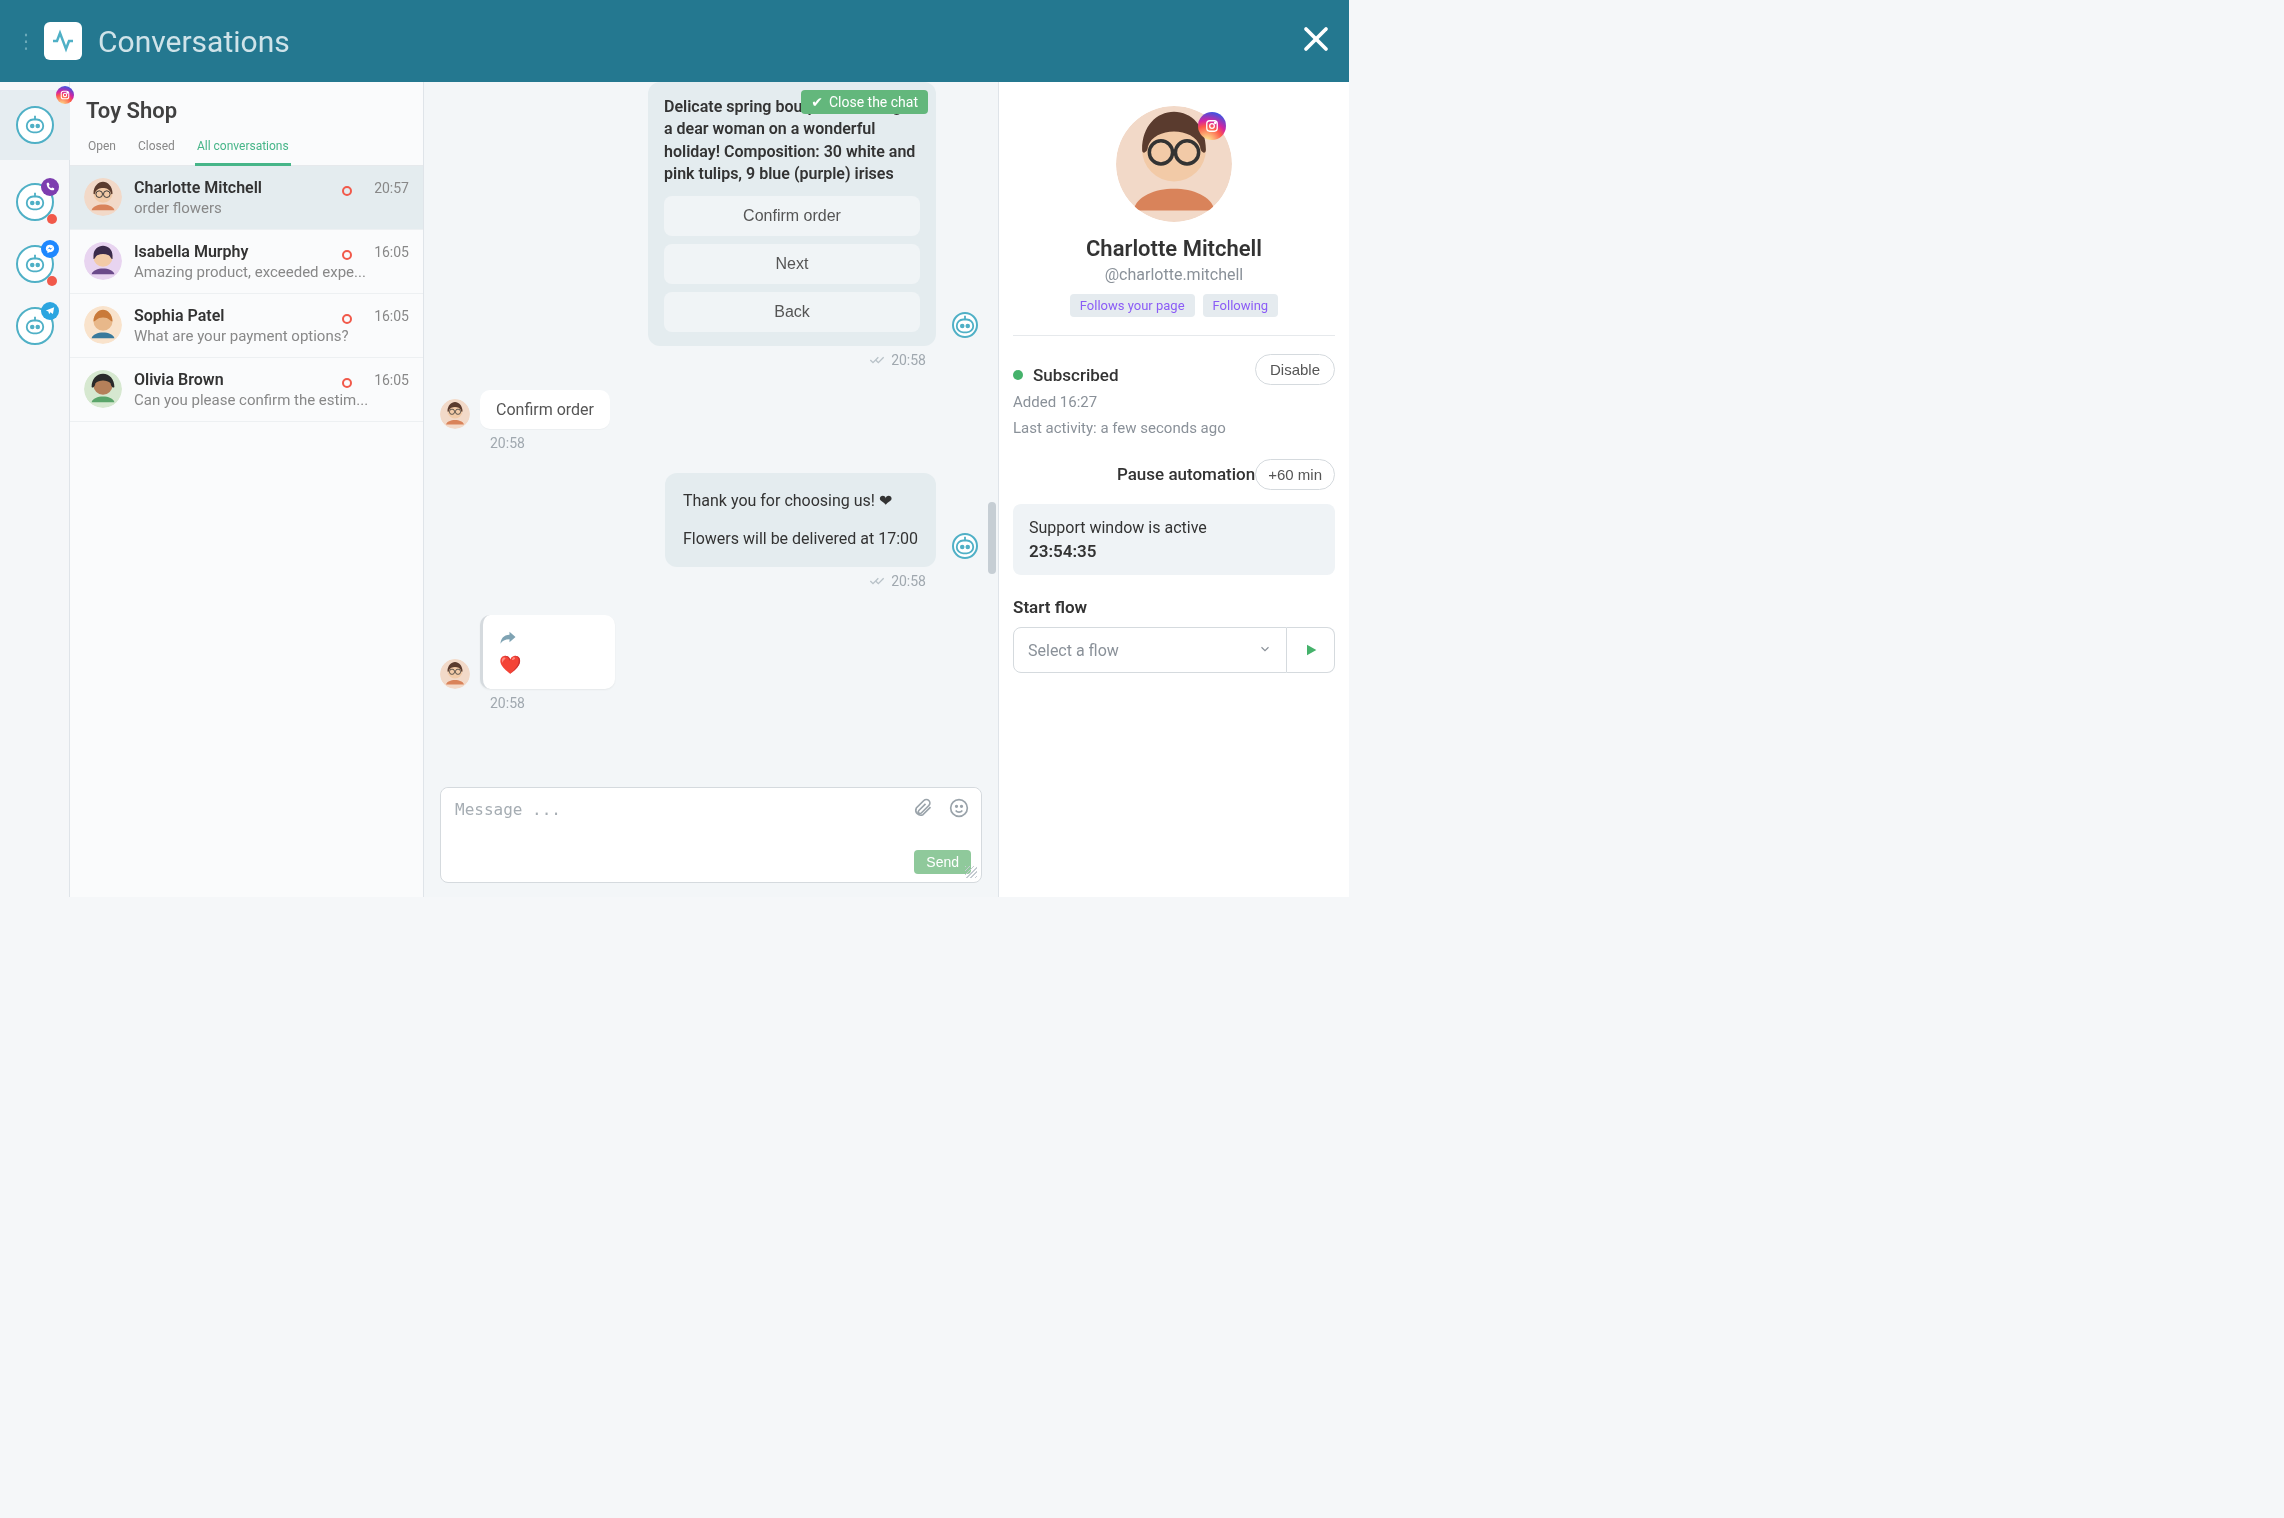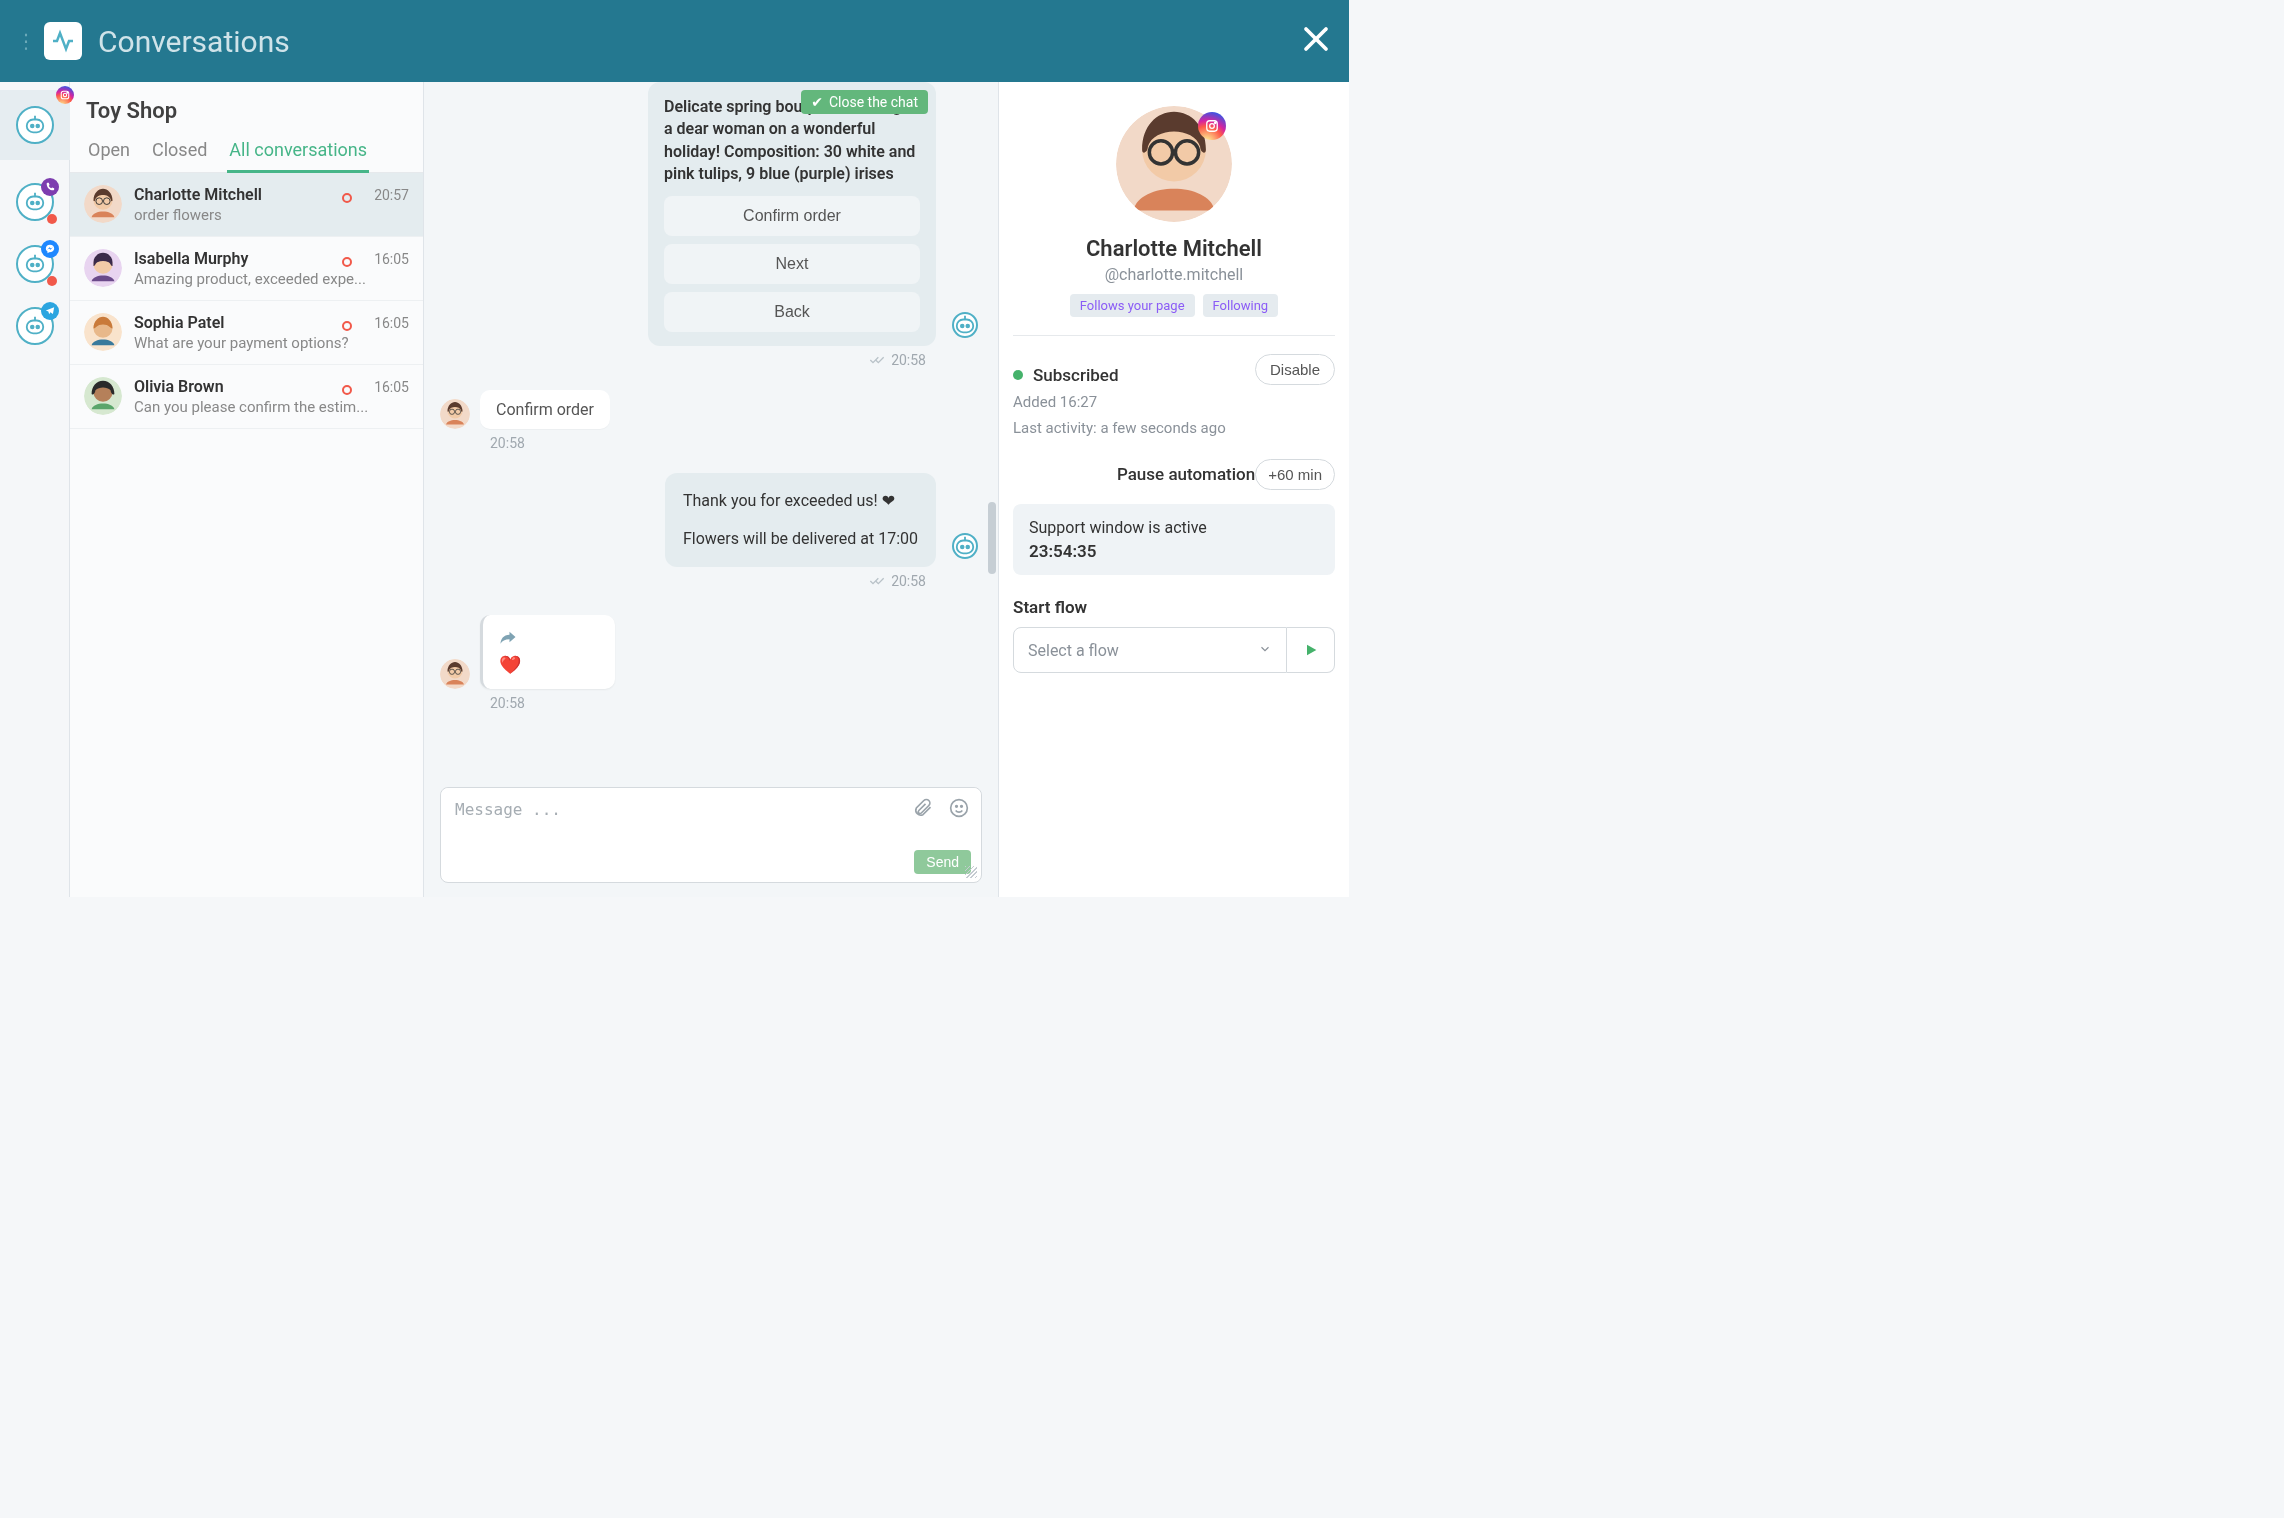--- a/index.html
+++ b/index.html
@@ -18,21 +18,21 @@
     .bot-rail { width: 70px; background: #f5f7f9; border-right: 1px solid #dfe4e9; padding-top: 8px; display: flex; flex-direction: column; align-items: center; gap: 22px; }
     .bot-rail-item { position: relative; width: 40px; height: 40px; border-radius: 50%; display:flex; align-items:center; justify-content:center; cursor:pointer;}
     .bot-rail-item.active-wrap { background:#e6edf1; width:70px; height:70px; border-radius:0;}
     .bot-face { width:38px; height:38px; border-radius:50%; background:#fff; border:2px solid #4fb0c6; display:flex; align-items:center; justify-content:center;}
     .bot-badge { position:absolute; top:-4px; right:-4px; width:18px; height:18px; border-radius:50%; display:flex; align-items:center; justify-content:center; font-size:10px;}
     .bot-dot { position:absolute; bottom:-2px; right:-2px; width:10px; height:10px; border-radius:50%; background:#f1594a;}
 
     .conv-list { width: 354px; background: #fafbfc; border-right: 1px solid #dfe4e9; display:flex; flex-direction:column; }
     .conv-title { font-size: 22px; font-weight: 600; color:#404040; padding: 16px 16px 10px 16px; }
     .tabs { display:flex; gap: 18px; padding: 0 16px; border-bottom: 1px solid #e6e9ec; }
-    .tab { font-size: 18px; color:#888; padding: 6px 2px 12px 2px; cursor:pointer; position:relative;}
+    .tab { font-size: 12px; color:#888; padding: 6px 2px 12px 2px; cursor:pointer; position:relative;}
     .tab.active { color:#46b588; }
     .tab.active::after{ content:""; position:absolute; left:0; right:0; bottom:-1px; height:3px; background:#46b588;}
     .search-wrap { padding: 10px 12px; }
     .search-input { width:100%; height:36px; border:1px solid #d5dade; border-radius:6px; padding:0 12px; font-size:15px; color:#555; background:#fff; }
     .search-input::placeholder{color:#a6adb3;}
 
     .conv-item { display:flex; align-items:flex-start; gap:12px; padding:12px 14px; border-bottom:1px solid #edf0f2; cursor:pointer;}
     .conv-item.selected { background:#e4ecef;}
     .conv-avatar { width:38px; height:38px; border-radius:50%; overflow:hidden; flex-shrink:0;}
     .conv-body { flex:1; min-width:0;}
@@ -335,21 +335,21 @@
               <path d="M10 16c0-7 5-12 10-12s10 5 10 12c0 2-2 1-2-1-2-6-14-6-16 0 0 2-2 3-2 1z" fill="#5a3b2e"></path>
               <circle cx="16" cy="17" r="3.5" fill="none" stroke="#333" stroke-width="1"></circle>
               <circle cx="24" cy="17" r="3.5" fill="none" stroke="#333" stroke-width="1"></circle>
             </svg></div>
         <div class="user-bubble">Confirm order</div>
       </div>
       <div class="timestamp-left">20:58</div>
 
       <div class="bot-bubble-wrap" style="margin-top:22px;">
         <div class="bot-bubble2">
-          <p>Thank you for exceeded us! ❤</p>
+          <p>Thank you for choosing us! ❤</p>
           <p style="margin-top:14px;">Flowers will be delivered at 17:00</p>
           <div class="bot-avatar-sm">
               <svg class="bot-svg" viewBox="0 0 24 24" fill="none" stroke="#4fb0c6" stroke-width="2">
                 <rect x="3" y="6" width="18" height="14" rx="7"></rect>
                 <circle cx="9" cy="13" r="1.5" fill="#4fb0c6"></circle>
                 <circle cx="15" cy="13" r="1.5" fill="#4fb0c6"></circle>
                 <line x1="12" y1="2" x2="12" y2="6"></line>
               </svg>
             </div>
         </div>

